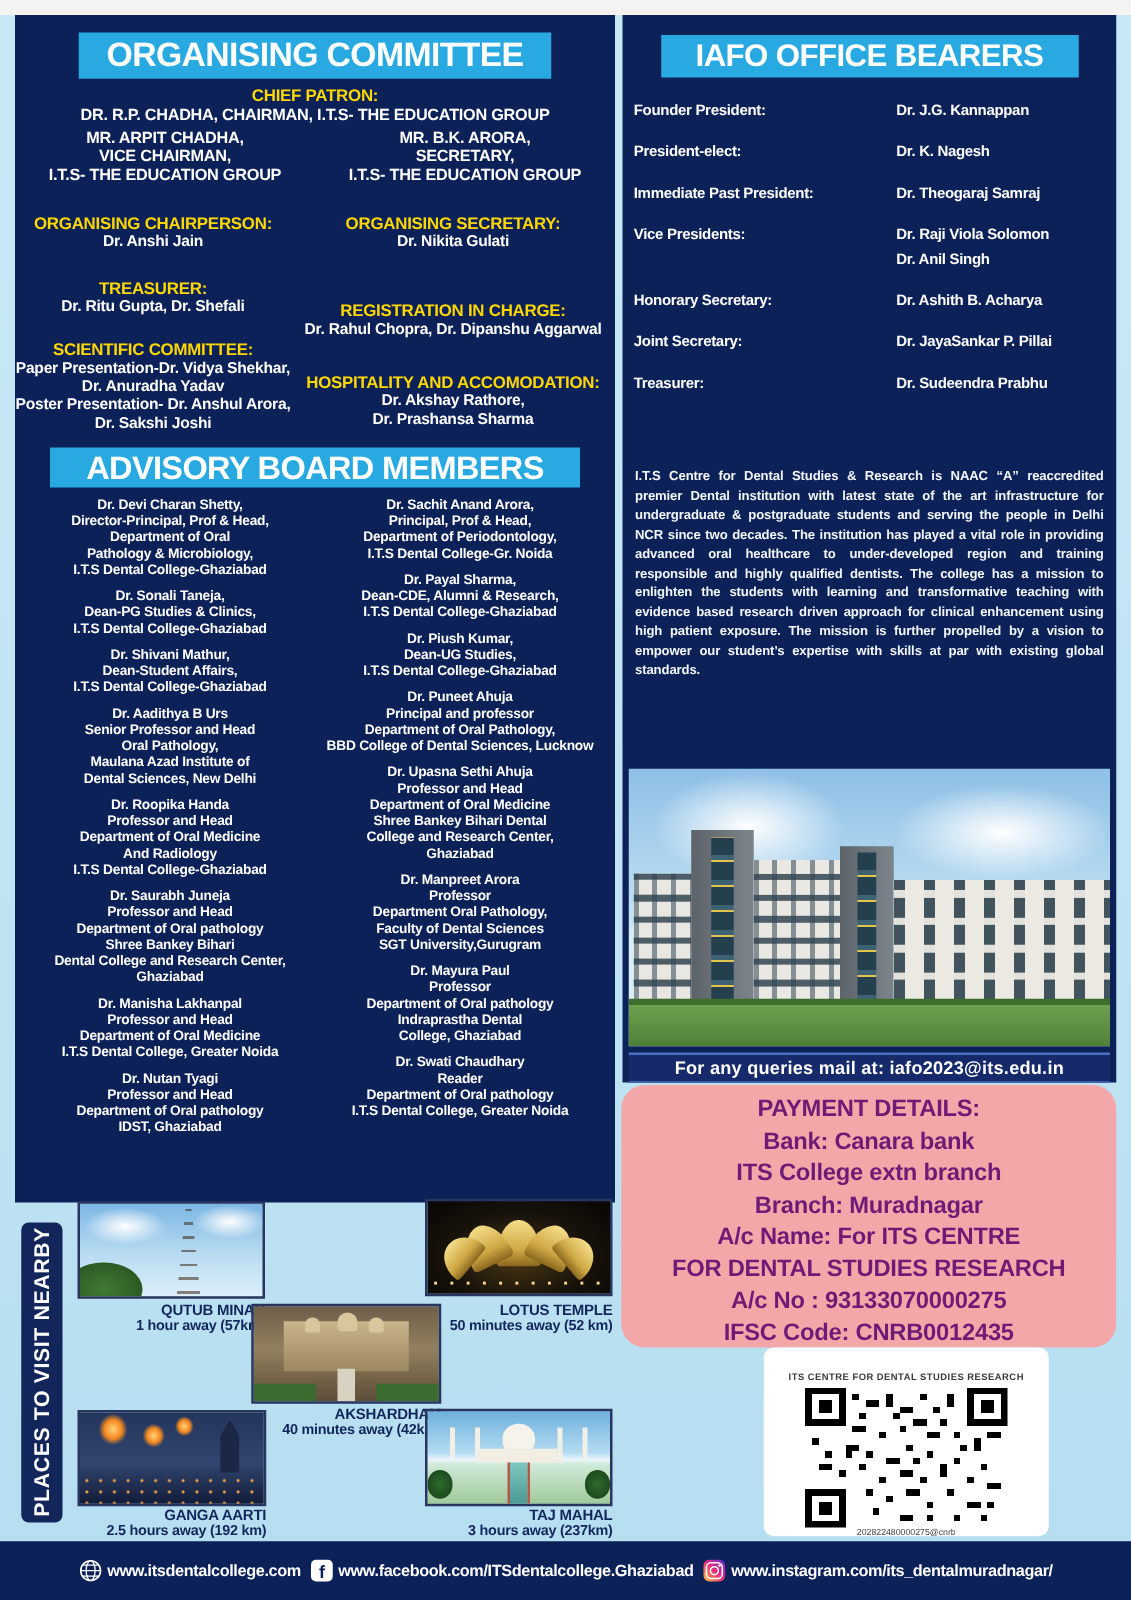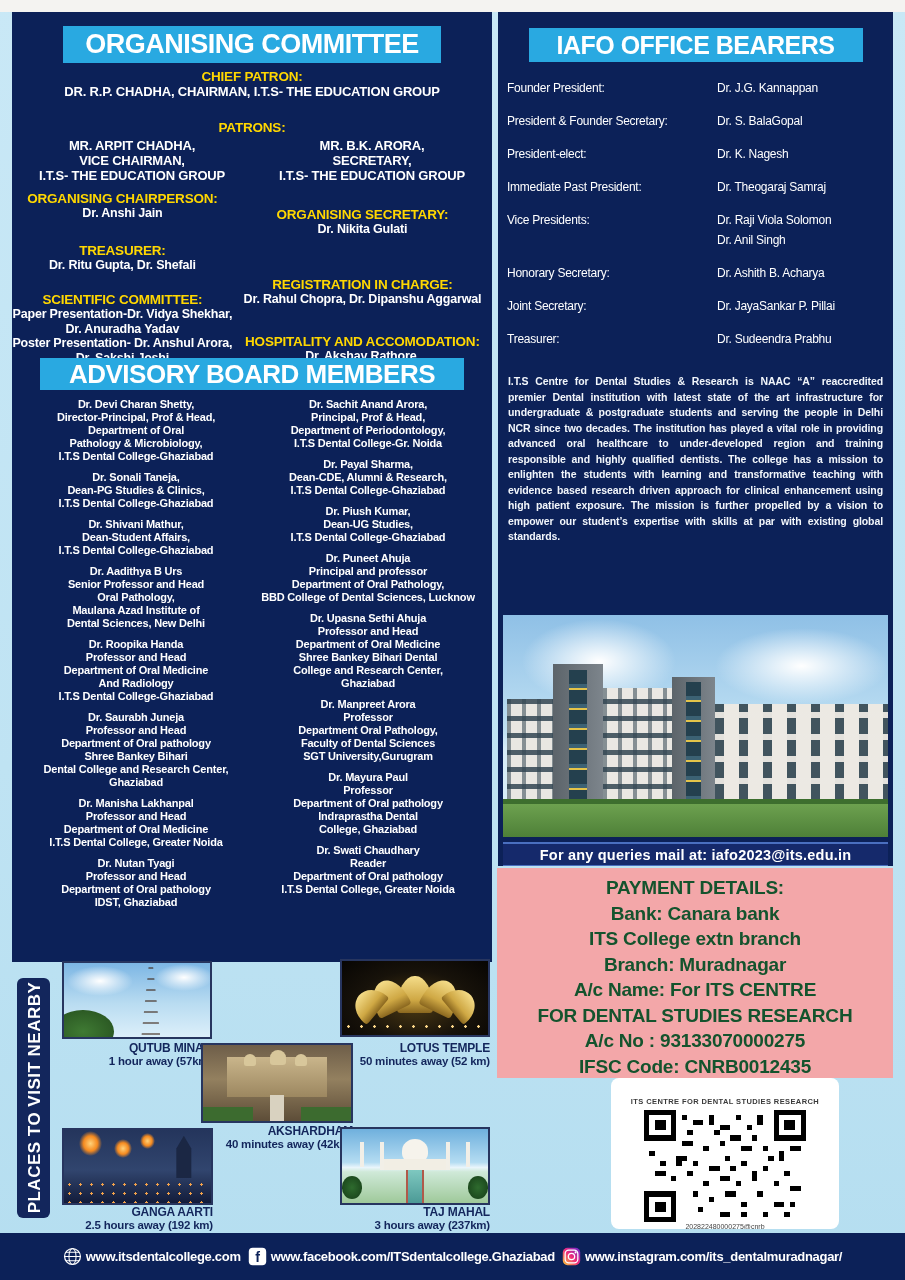--- a/index.html
+++ b/index.html
@@ -25,41 +25,41 @@
     display:flex; align-items:center; justify-content:center;
   }
   .oc-bar { width:378px; height:37px; margin:14px auto 0; font-size:27px; letter-spacing:-0.5px; }
   .y-label { color:#ffd700; font-weight:bold; font-size:13.5px; letter-spacing:-0.2px; }
   .w-names { color:#fff; font-weight:bold; font-size:13px; line-height:15px; letter-spacing:-0.2px; }
   .chief { margin-top:6px; }
   .patrons-label { margin-top:21px; }
   .patrons-row { display:flex; margin-top:3px;align-items:center; }
   .patrons-row > div { flex:1; }
   .mid-grid { display:grid; grid-template-columns:46% 54%; }
-  .blk-chair { margin-top:8px; }
+  .blk-chair { margin-top:24px; }
   .blk-treas { margin-top:22px; }
   .blk-sci   { margin-top:20px; }
   .blk-sec   { margin-top:24px; }
   .blk-reg   { margin-top:40px; }
   .blk-hosp  { margin-top:28px; }
   .mid-grid .w-names { font-size:12.5px; line-height:14.5px; }
 
   .advisory { position:absolute; left:0; top:346px; width:100%; }
   .adv-bar { width:424px; height:32px; margin:0 auto; font-size:26px; letter-spacing:-0.5px; }
   .adv-grid { display:grid; grid-template-columns:1fr 1fr; margin-top:8px; padding:0 8px; }
   .adv-entry { font-size:11px; line-height:13px; font-weight:bold; letter-spacing:-0.2px; margin-bottom:8px; }
 
   
   .right-panel {
     position:absolute; left:498px; top:12px; width:395px; height:854px;
     background:#0c2158; color:#fff; overflow:hidden;
   }
   .iafo-bar { width:334px; height:34px; margin:16px auto 0; font-size:25px; letter-spacing:-0.5px; }
   .iafo-rows { margin:16px 9px 0 9px; }
-  .iafo-row { display:flex; margin-bottom:13px; font-weight:normal; font-size:12px; line-height:20px; letter-spacing:-0.25px; }
+  .iafo-row { display:flex; margin-bottom:13px; font-weight:bold; font-size:12px; line-height:20px; letter-spacing:-0.25px; }
   .iafo-row .lab { flex:0 0 210px; text-align:left; }
   .iafo-row .val { flex:1; text-align:left; }
 
   .about { position:absolute; left:0; top:356px; width:100%; }
   .about-bar { width:334px; height:35px; margin:0 auto; font-size:29px; }
   .about-text {
     margin:6px 10px 0 10px; height:192px; overflow:hidden;
     font-size:10.5px; line-height:15.5px; font-weight:bold;
     text-align:justify; letter-spacing:-0.1px; color:#f2f6fb;
   }
@@ -84,22 +84,22 @@
   .query-bar {
     position:absolute; left:5px; top:830px; width:385px; height:25px;
     background:#15296b; border-top:2px solid #4a6fc0; border-bottom:2px solid #4a6fc0;
     color:#fff; font-weight:bold; font-size:14.5px; letter-spacing:0.2px;
     display:flex; align-items:center; justify-content:center;
   }
 
   
   .payment {
     position:absolute; left:497px; top:868px; width:396px; height:210px;
-    background:#f3a7a9; color:#14532d; text-align:center;
-    font-weight:bold; font-size:19px; line-height:25.5px; padding-top:7px; letter-spacing:-0.2px;
+    background:#f3a7a9; color:#701a75; text-align:center;
+    font-weight:bold; font-size:19px; line-height:25.5px; padding-top:7px; letter-spacing:-0.2px;border-radius:19px;
   }
 
   
   .qr-box {
     position:absolute; left:611px; top:1078px; width:228px; height:151px;
     background:#ffffff; border-radius:8px; text-align:center; overflow:hidden;
   }
   .qr-title { margin-top:19px; font-size:7.5px; font-weight:bold; color:#3a3a3a; letter-spacing:0.4px; }
   .qr-code { display:block; margin:4px auto 0; }
   .qr-sub { margin-top:1px; font-size:7px; color:#444; }
@@ -169,21 +169,20 @@
 
 <div class="page">
   <div class="top-strip"></div>
 
   <div class="left-panel">
     <div class="cyan-bar oc-bar">ORGANISING COMMITTEE</div>
 
     <div class="y-label chief">CHIEF PATRON:</div>
     <div class="w-names">DR. R.P. CHADHA, CHAIRMAN, I.T.S- THE EDUCATION GROUP</div>
 
-    <div class="y-label patrons-label">PATRONS:</div>
     <div class="patrons-row">
       <div class="w-names pre">MR. ARPIT CHADHA,
 VICE CHAIRMAN,
 I.T.S- THE EDUCATION GROUP</div>
       <div class="w-names pre">MR. B.K. ARORA,
 SECRETARY,
 I.T.S- THE EDUCATION GROUP</div>
     </div>
 
     <div class="mid-grid">
@@ -300,24 +299,20 @@
       </div>
     </div>
   </div>
 
   <div class="right-panel">
     <div class="cyan-bar iafo-bar">IAFO OFFICE BEARERS</div>
     <div class="iafo-rows">
       <div class="iafo-row">
         <span class="lab">Founder President:</span>
         <span class="val pre">Dr. J.G. Kannappan</span>
-      </div>
-      <div class="iafo-row">
-        <span class="lab">President &amp; Founder Secretary:</span>
-        <span class="val pre">Dr. S. BalaGopal</span>
       </div>
       <div class="iafo-row">
         <span class="lab">President-elect:</span>
         <span class="val pre">Dr. K. Nagesh</span>
       </div>
       <div class="iafo-row">
         <span class="lab">Immediate Past President:</span>
         <span class="val pre">Dr. Theogaraj Samraj</span>
       </div>
       <div class="iafo-row">

